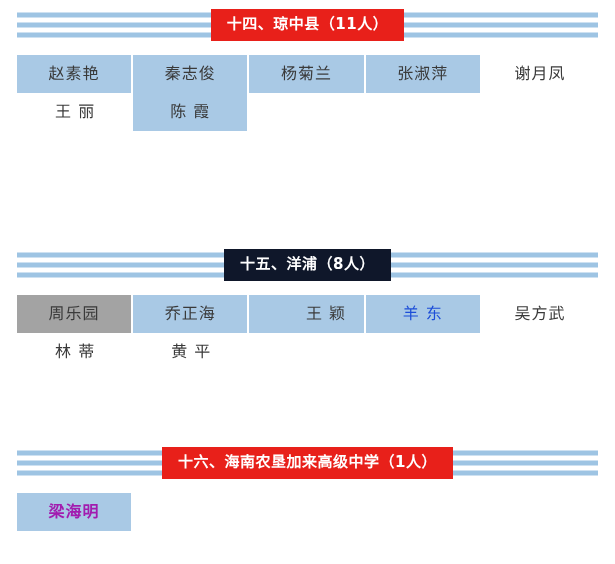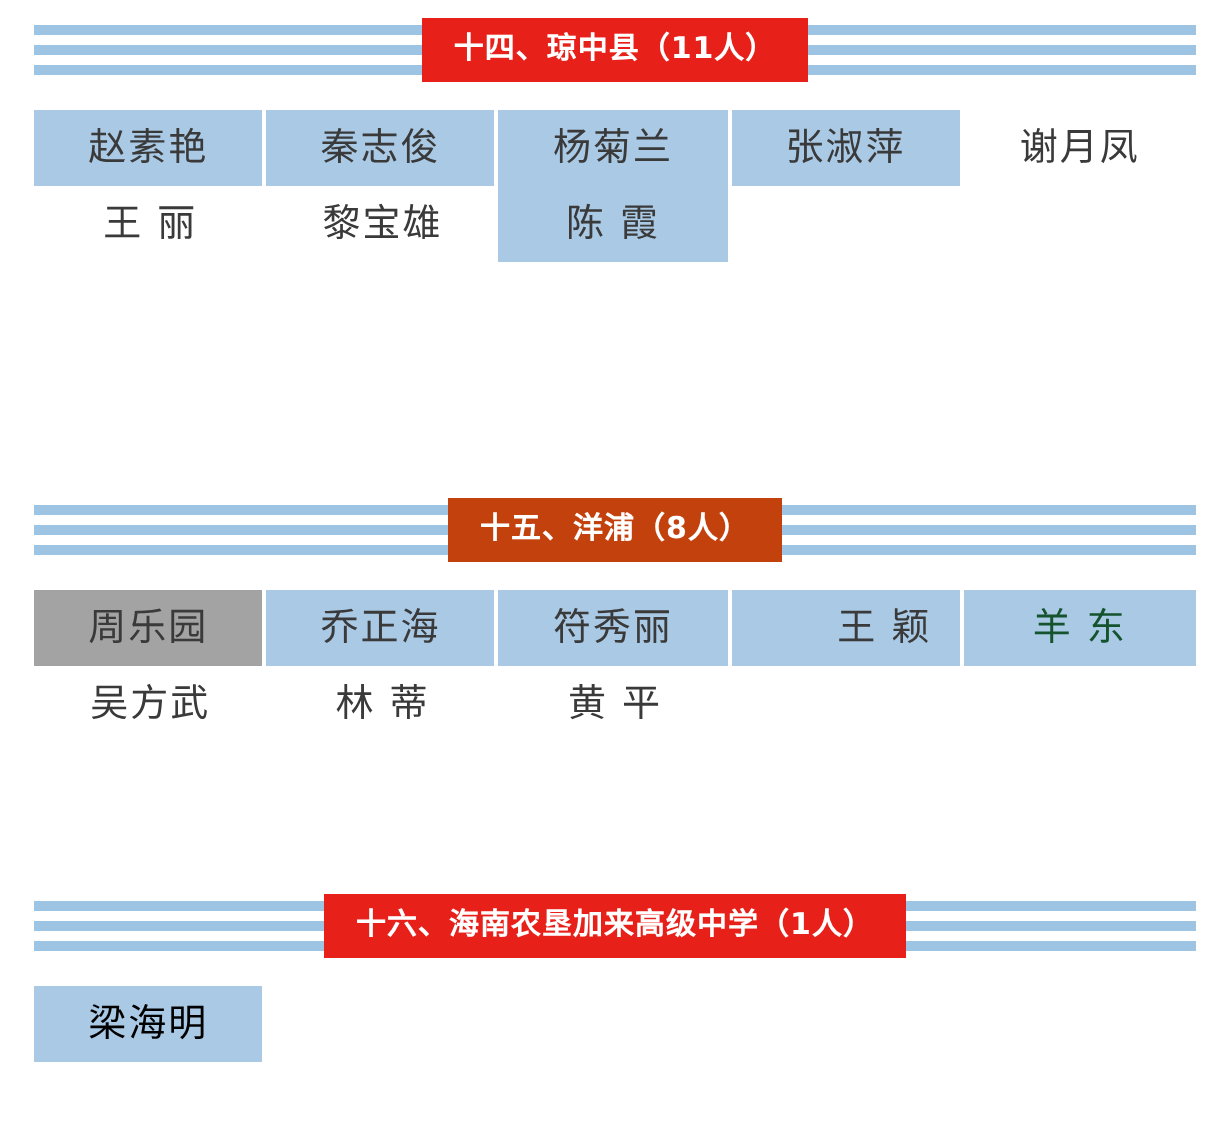--- a/index.html
+++ b/index.html
@@ -66,21 +66,21 @@
   .name-grid {
     margin: 0 17px;
     display: grid;
     grid-template-columns: repeat(5, 1fr);
     gap: 0;
   }
   .name-cell {
     height: 38px;
     line-height: 38px;
     text-align: center;
-    font-size: 19px;
+    font-size: 16px;
     color: #3a3a3a;
     letter-spacing: 1px;
     box-sizing: border-box;
   }
   .name-cell.filled {
     background: #a9c9e5;
     border-right: 2px solid #ffffff;
   }
   .name-cell.filled:nth-child(5n) {
     border-right: none;
@@ -116,47 +116,45 @@
     </div>
     <div class="grid-wrap">
       <div class="name-grid">
         <div class="name-cell filled" style="background: rgb(169, 201, 229); color: rgb(58, 58, 58);">赵素艳</div>
         <div class="name-cell filled" style="background: rgb(169, 201, 229); color: rgb(58, 58, 58);">秦志俊</div>
         <div class="name-cell filled" style="background: rgb(169, 201, 229); color: rgb(58, 58, 58);">杨菊兰</div>
         <div class="name-cell filled" style="background: rgb(169, 201, 229); color: rgb(58, 58, 58);">张淑萍</div>
 
         <div class="name-cell plain" style="color: rgb(58, 58, 58);">谢月凤</div>
         <div class="name-cell plain" style="color: rgb(58, 58, 58);">王 丽</div>
-        <div class="name-cell plain" style="color: rgb(58, 58, 58);">黎宝雄</div>
 
         <div class="name-cell filled" style="background: rgb(169, 201, 229); color: rgb(58, 58, 58);">陈 霞</div>
         <div class="name-cell empty" style="color: rgb(58, 58, 58);"></div>
         <div class="name-cell empty" style="color: rgb(58, 58, 58);"></div>
         <div class="name-cell empty" style="color: rgb(58, 58, 58);"></div>
         <div class="name-cell empty" style="color: rgb(58, 58, 58);"></div>
       </div>
     </div>
   </div>
 
   <div class="section" id="section-yangpu">
     <div class="banner">
       <div class="banner-stripes">
         <div class="stripe s1" style="background: rgb(158, 196, 227);"></div>
         <div class="stripe s2" style="background: rgb(158, 196, 227);"></div>
         <div class="stripe s3" style="background: rgb(158, 196, 227);"></div>
       </div>
-      <div class="banner-label" style="background: #c2410c;">十五、洋浦（8人）</div>
+      <div class="banner-label" style="background: #0f172a;">十五、洋浦（8人）</div>
     </div>
     <div class="grid-wrap">
       <div class="name-grid">
         <div class="name-cell filled" style="background: #a3a3a3; color: rgb(58, 58, 58);">周乐园</div>
         <div class="name-cell filled" style="background: rgb(169, 201, 229); color: rgb(58, 58, 58);">乔正海</div>
-        <div class="name-cell filled" style="background: rgb(169, 201, 229); color: rgb(58, 58, 58);">符秀丽</div>
         <div class="name-cell filled" style="background: rgb(169, 201, 229); color: rgb(58, 58, 58); padding-left: 39px;">王 颖</div>
-        <div class="name-cell filled" style="background: rgb(169, 201, 229); color: #14532d;">羊 东</div>
+        <div class="name-cell filled" style="background: rgb(169, 201, 229); color: #1d4ed8;">羊 东</div>
 
         <div class="name-cell plain" style="color: rgb(58, 58, 58);">吴方武</div>
         <div class="name-cell plain" style="color: rgb(58, 58, 58);">林 蒂</div>
         <div class="name-cell plain" style="color: rgb(58, 58, 58);">黄 平</div>
         <div class="name-cell empty" style="color: rgb(58, 58, 58);"></div>
         <div class="name-cell empty" style="color: rgb(58, 58, 58);"></div>
       </div>
     </div>
   </div>
 
@@ -164,21 +162,21 @@
     <div class="banner">
       <div class="banner-stripes">
         <div class="stripe s1" style="background: rgb(158, 196, 227);"></div>
         <div class="stripe s2" style="background: rgb(158, 196, 227);"></div>
         <div class="stripe s3" style="background: rgb(158, 196, 227);"></div>
       </div>
       <div class="banner-label" style="background: rgb(232, 32, 26);">十六、海南农垦加来高级中学（1人）</div>
     </div>
     <div class="grid-wrap">
       <div class="name-grid">
-        <div class="name-cell filled" style="background: rgb(169, 201, 229); color: #000000;">梁海明</div>
+        <div class="name-cell filled" style="background: rgb(169, 201, 229); color: #a21caf; font-weight: bold;">梁海明</div>
         <div class="name-cell empty" style="color: rgb(58, 58, 58);"></div>
         <div class="name-cell empty" style="color: rgb(58, 58, 58);"></div>
         <div class="name-cell empty" style="color: rgb(58, 58, 58);"></div>
         <div class="name-cell empty" style="color: rgb(58, 58, 58);"></div>
       </div>
     </div>
   </div>
 
 </div>
 

